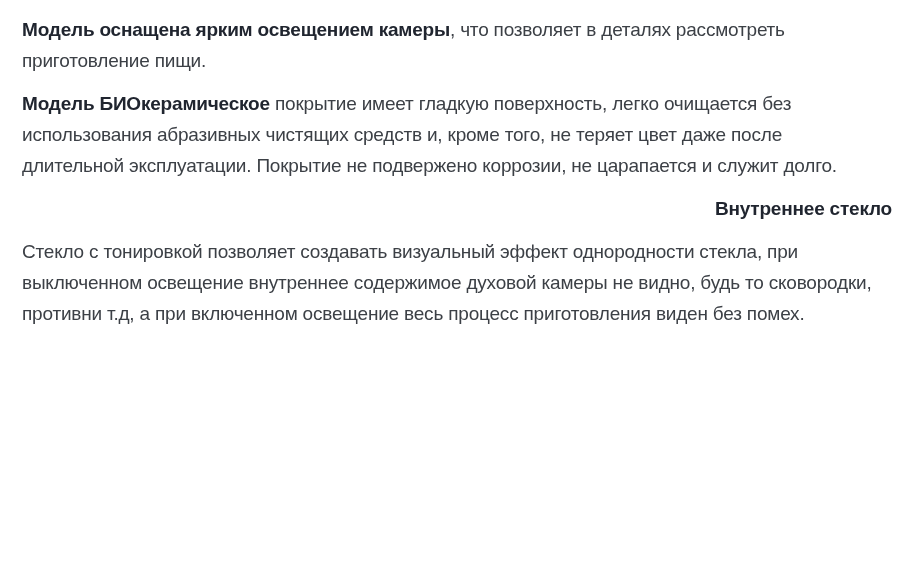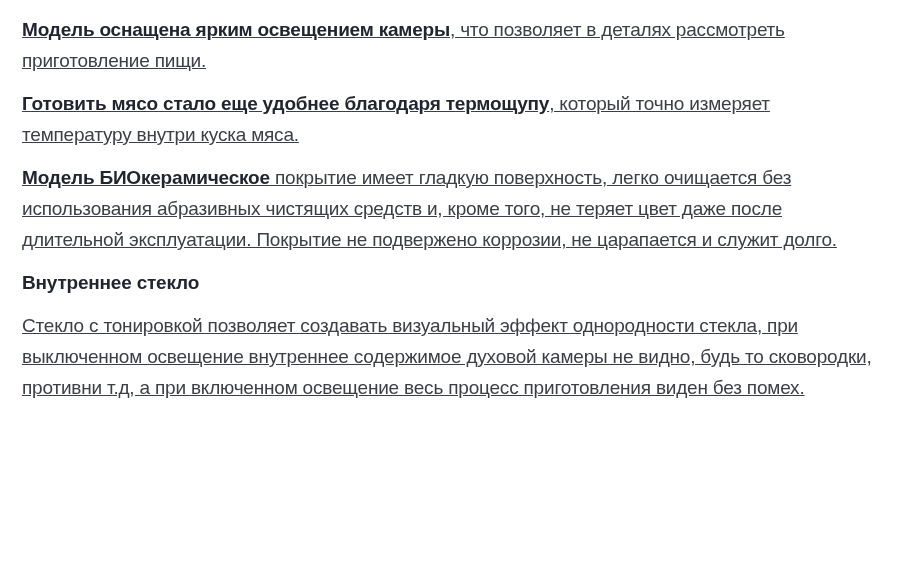--- a/index.html
+++ b/index.html
@@ -19,42 +19,41 @@
     font-size: 19px;
     line-height: 31px;
     color: var(--text);
     padding: 14px 24px 0 22px;
     letter-spacing: -0.2px;
   }
   .desc-block { max-width: 884px; }
   p.para {
     margin: 0 15px 12px 0;
     font-weight: 400;
-    text-decoration: underline;
   }
   p.para strong {
     color: var(--bold);
     font-weight: 700;
   }
   h3.section-heading {
     font-size: 19px;
     line-height: 31px;
     font-weight: 700;
     color: var(--bold);
     margin: 0 0 12px 0;
+    text-align: right;
   }
 </style>
 </head>
 <body>
 
 <main class="desc-block">
 
   <p class="para"><strong>Модель оснащена ярким освещением камеры</strong><span>, что позволяет в деталях рассмотреть приготовление пищи.</span></p>
 
-  <p class="para"><strong>Готовить мясо стало еще удобнее благодаря термощупу</strong><span>, который точно измеряет температуру внутри куска мяса.</span></p>
 
   <p class="para"><strong>Модель БИОкерамическое</strong><span> покрытие имеет гладкую поверхность, легко очищается без использования абразивных чистящих средств и, кроме того, не теряет цвет даже после длительной эксплуатации. Покрытие не подвержено коррозии, не царапается и служит долго.</span></p>
 
   <h3 class="section-heading">Внутреннее стекло</h3>
 
   <p class="para"><span>Стекло с тонировкой позволяет создавать визуальный эффект однородности стекла, при выключенном освещение внутреннее содержимое духовой камеры не видно, будь то сковородки, противни т.д, а при включенном освещение весь процесс приготовления виден без помех.</span></p>
 
 
 
 </main>

